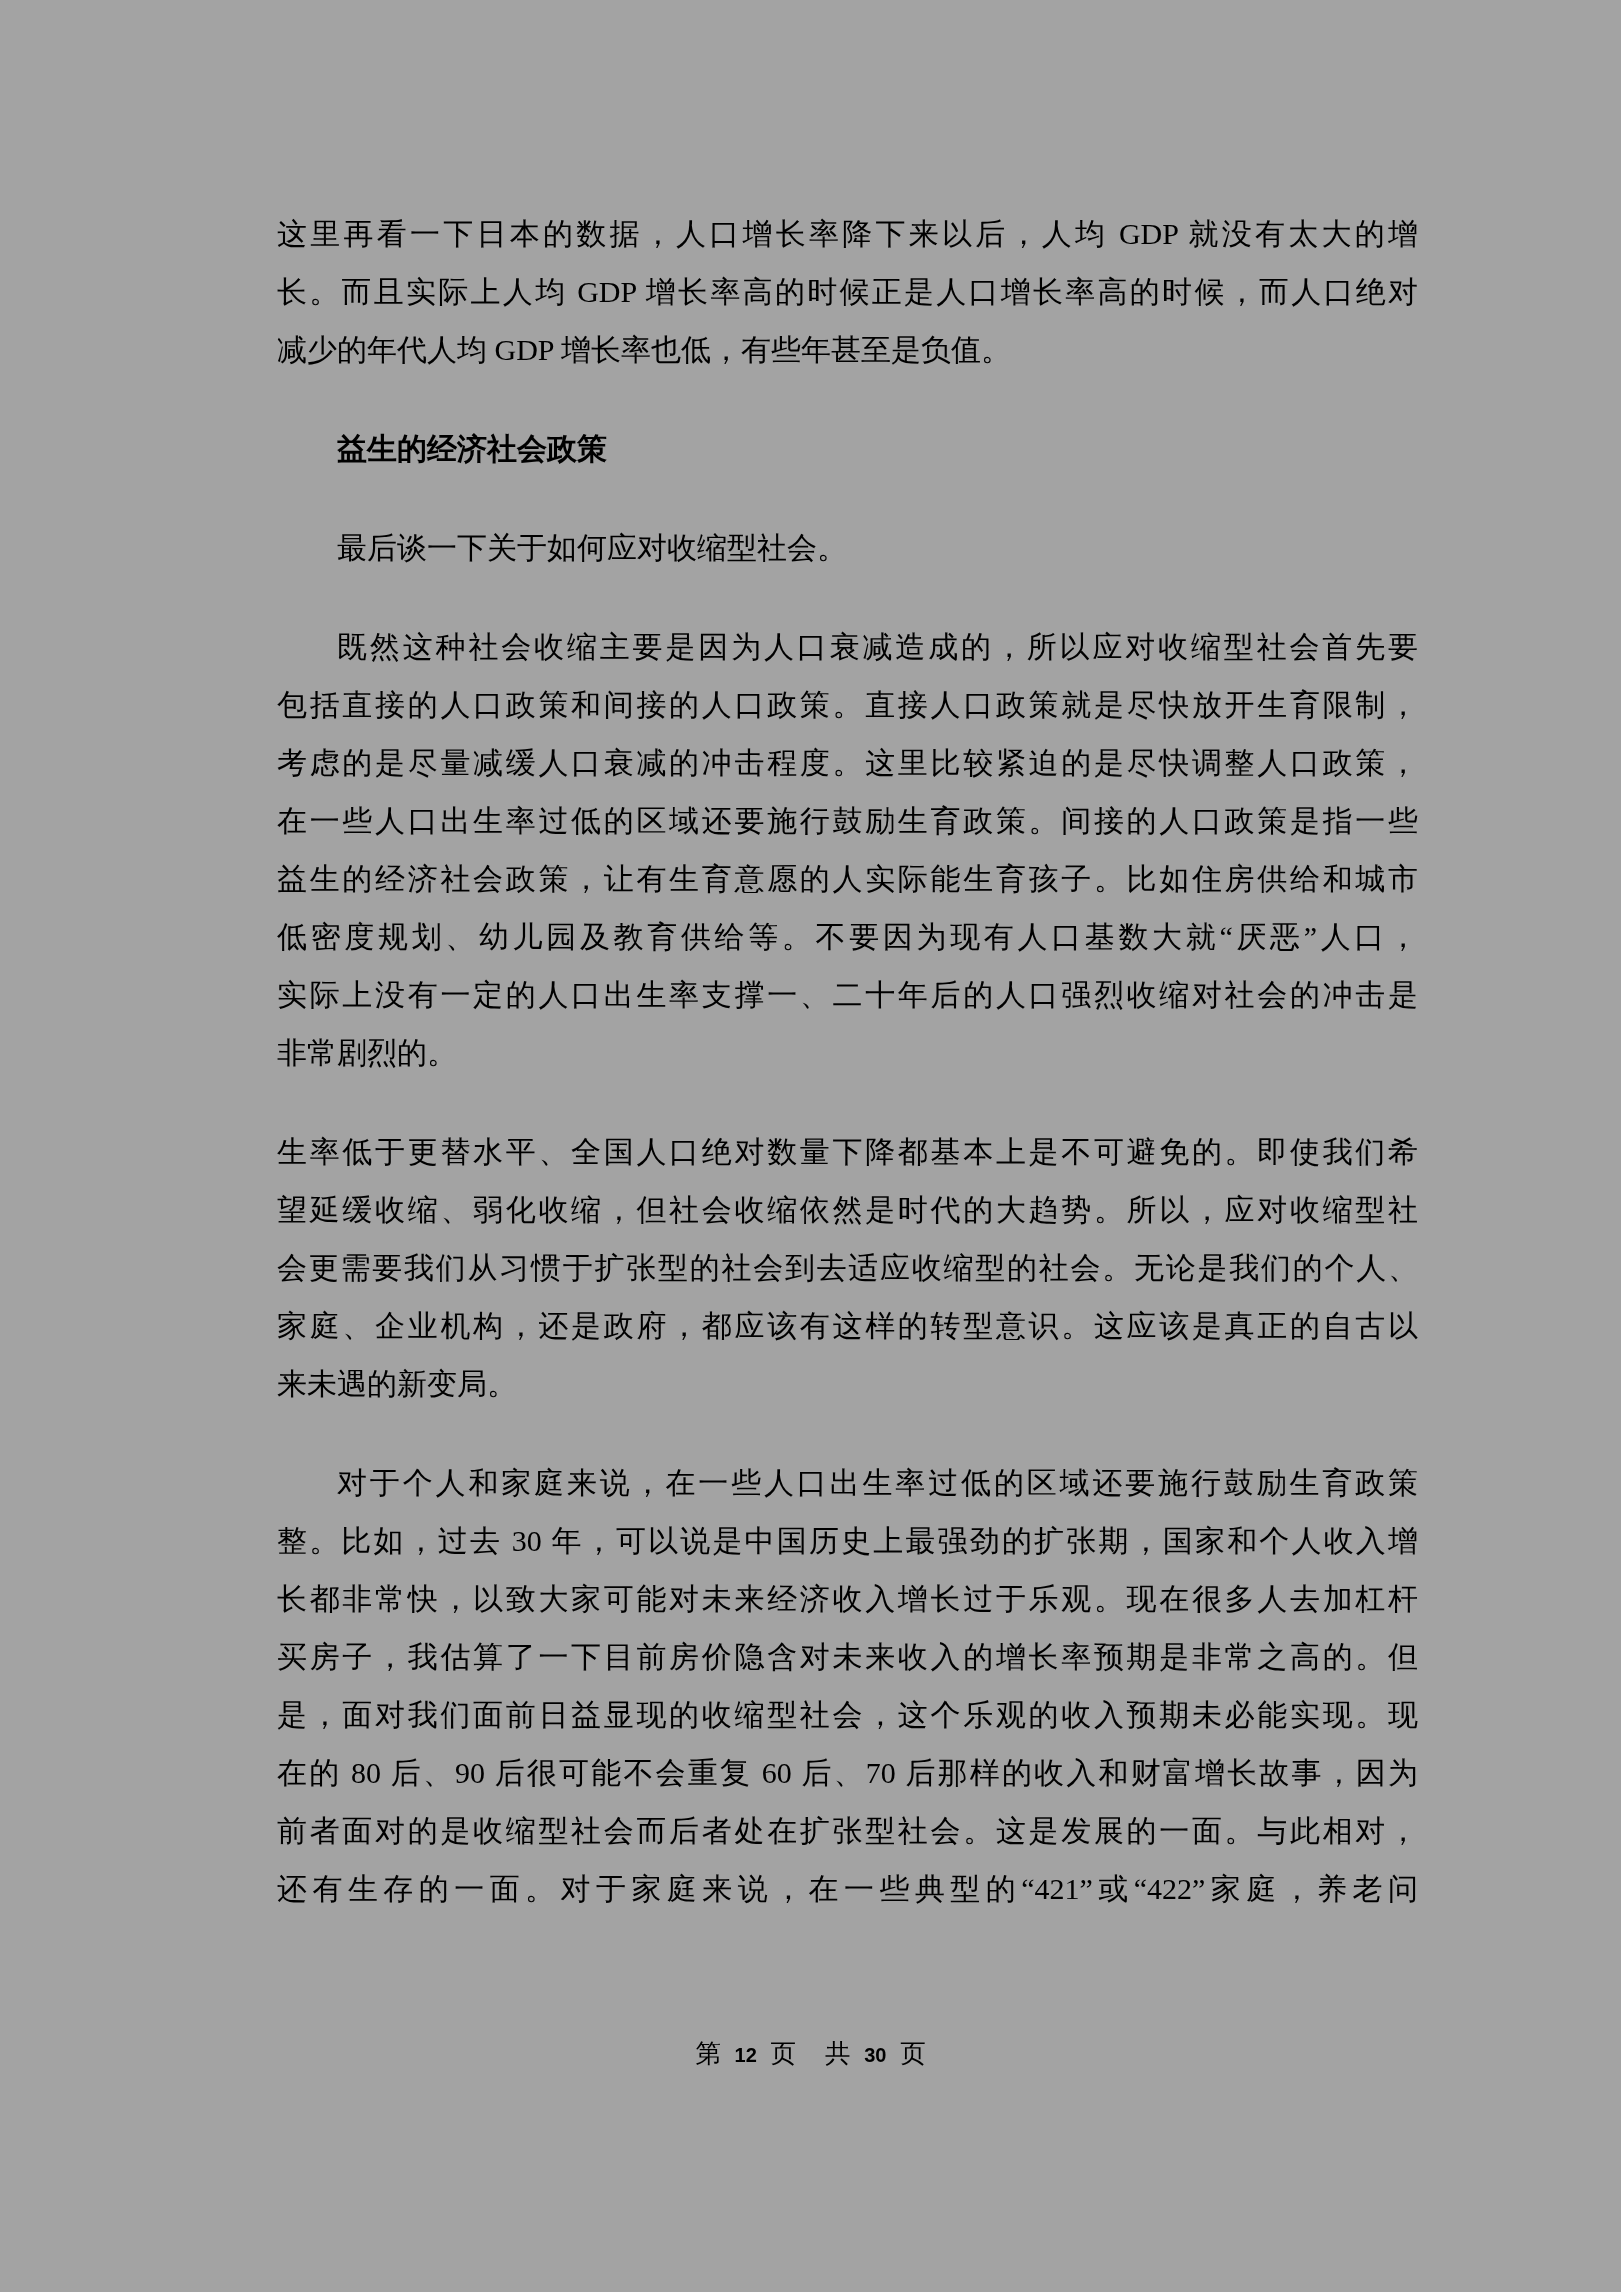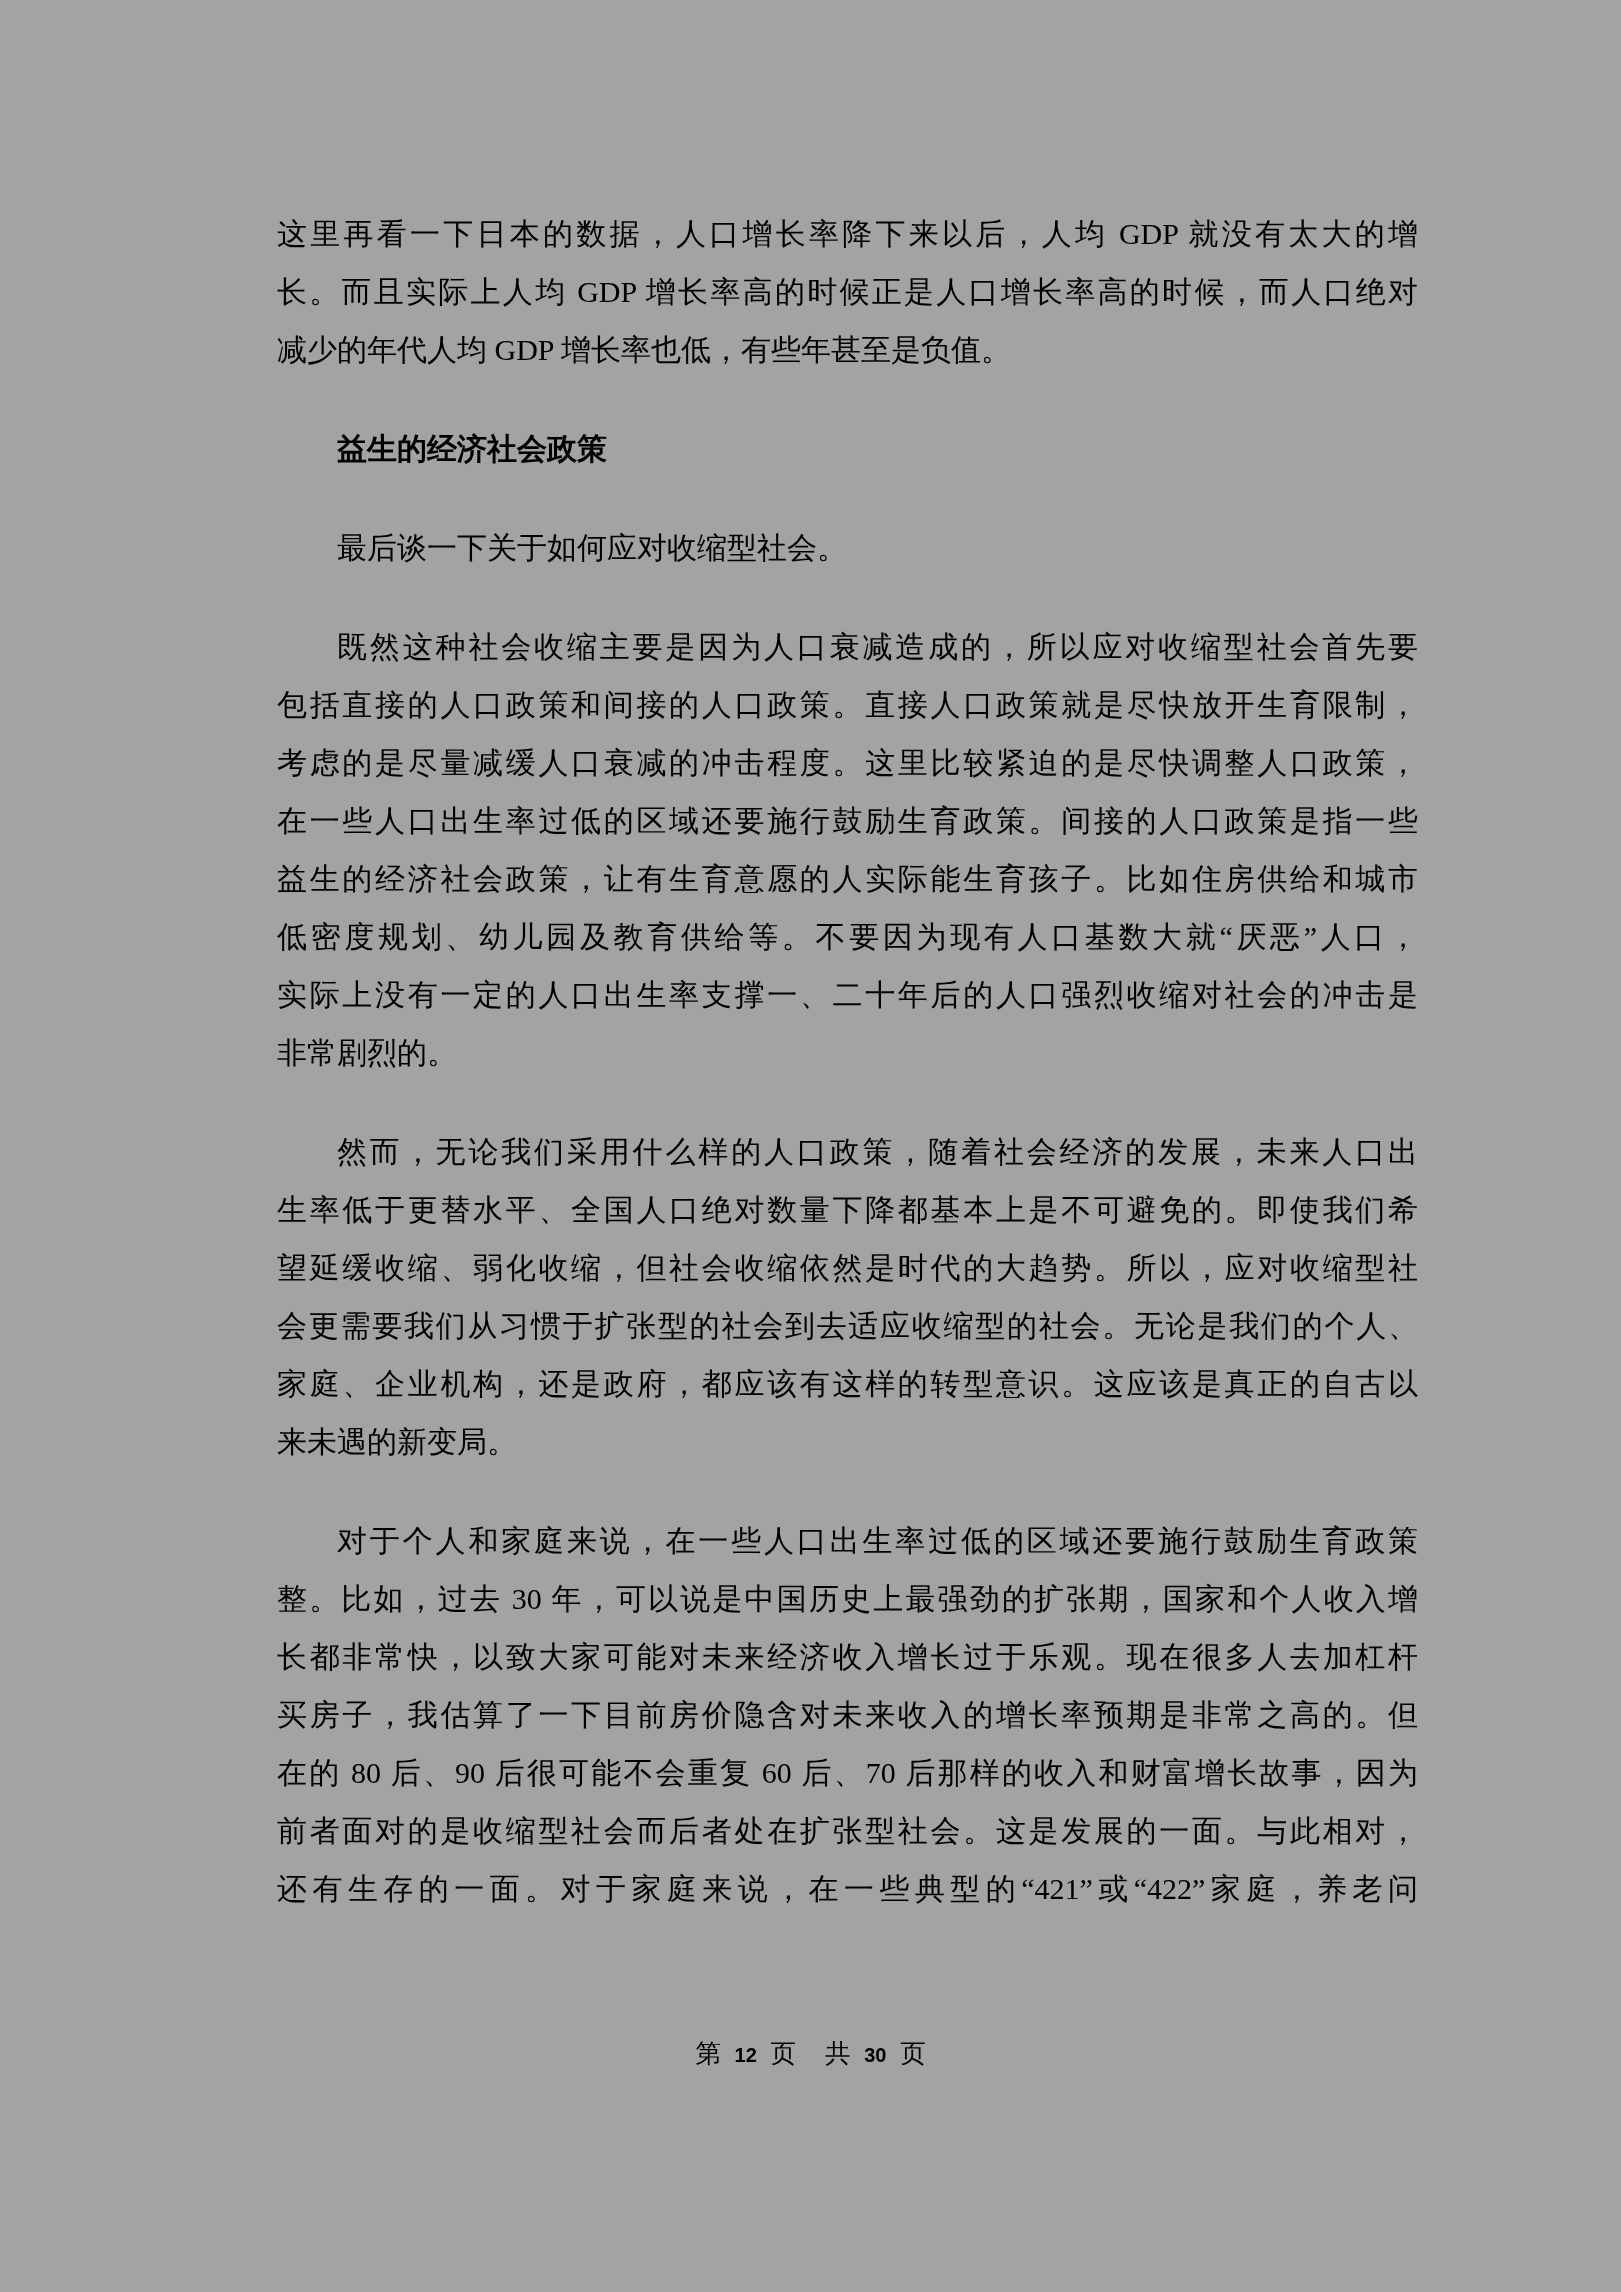--- a/index.html
+++ b/index.html
@@ -76,33 +76,33 @@
       <div class="line full">包括直接的人口政策和间接的人口政策。直接人口政策就是尽快放开生育限制，</div>
       <div class="line full">考虑的是尽量减缓人口衰减的冲击程度。这里比较紧迫的是尽快调整人口政策，</div>
       <div class="line full">在一些人口出生率过低的区域还要施行鼓励生育政策。间接的人口政策是指一些</div>
       <div class="line full">益生的经济社会政策，让有生育意愿的人实际能生育孩子。比如住房供给和城市</div>
       <div class="line full">低密度规划、幼儿园及教育供给等。不要因为现有人口基数大就“厌恶”人口，</div>
       <div class="line full">实际上没有一定的人口出生率支撑一、二十年后的人口强烈收缩对社会的冲击是</div>
       <div class="line">非常剧烈的。</div>
     </div>
 
     <div class="para">
-      <div class="line full ind">然而，无论我们采用什么样的人口政策，随着社会经济的发展，未来人口出</div>
       <div class="line full">生率低于更替水平、全国人口绝对数量下降都基本上是不可避免的。即使我们希</div>
       <div class="line full">望延缓收缩、弱化收缩，但社会收缩依然是时代的大趋势。所以，应对收缩型社</div>
       <div class="line full">会更需要我们从习惯于扩张型的社会到去适应收缩型的社会。无论是我们的个人、</div>
       <div class="line full">家庭、企业机构，还是政府，都应该有这样的转型意识。这应该是真正的自古以</div>
       <div class="line">来未遇的新变局。</div>
     </div>
 
     <div class="para">
       <div class="line full ind">对于个人和家庭来说，在一些人口出生率过低的区域还要施行鼓励生育政策</div>
       <div class="line full">整。比如，过去 30 年，可以说是中国历史上最强劲的扩张期，国家和个人收入增</div>
       <div class="line full">长都非常快，以致大家可能对未来经济收入增长过于乐观。现在很多人去加杠杆</div>
       <div class="line full">买房子，我估算了一下目前房价隐含对未来收入的增长率预期是非常之高的。但</div>
+      <div class="line full">是，面对我们面前日益显现的收缩型社会，这个乐观的收入预期未必能实现。现</div>
       <div class="line full">在的 80 后、90 后很可能不会重复 60 后、70 后那样的收入和财富增长故事，因为</div>
       <div class="line full">前者面对的是收缩型社会而后者处在扩张型社会。这是发展的一面。与此相对，</div>
       <div class="line full">还有生存的一面。对于家庭来说，在一些典型的“421”或“422”家庭，养老问</div>
     </div>
 
   </div>
 
   <div class="footer">
     <span class="grp">
       <span>第</span>

